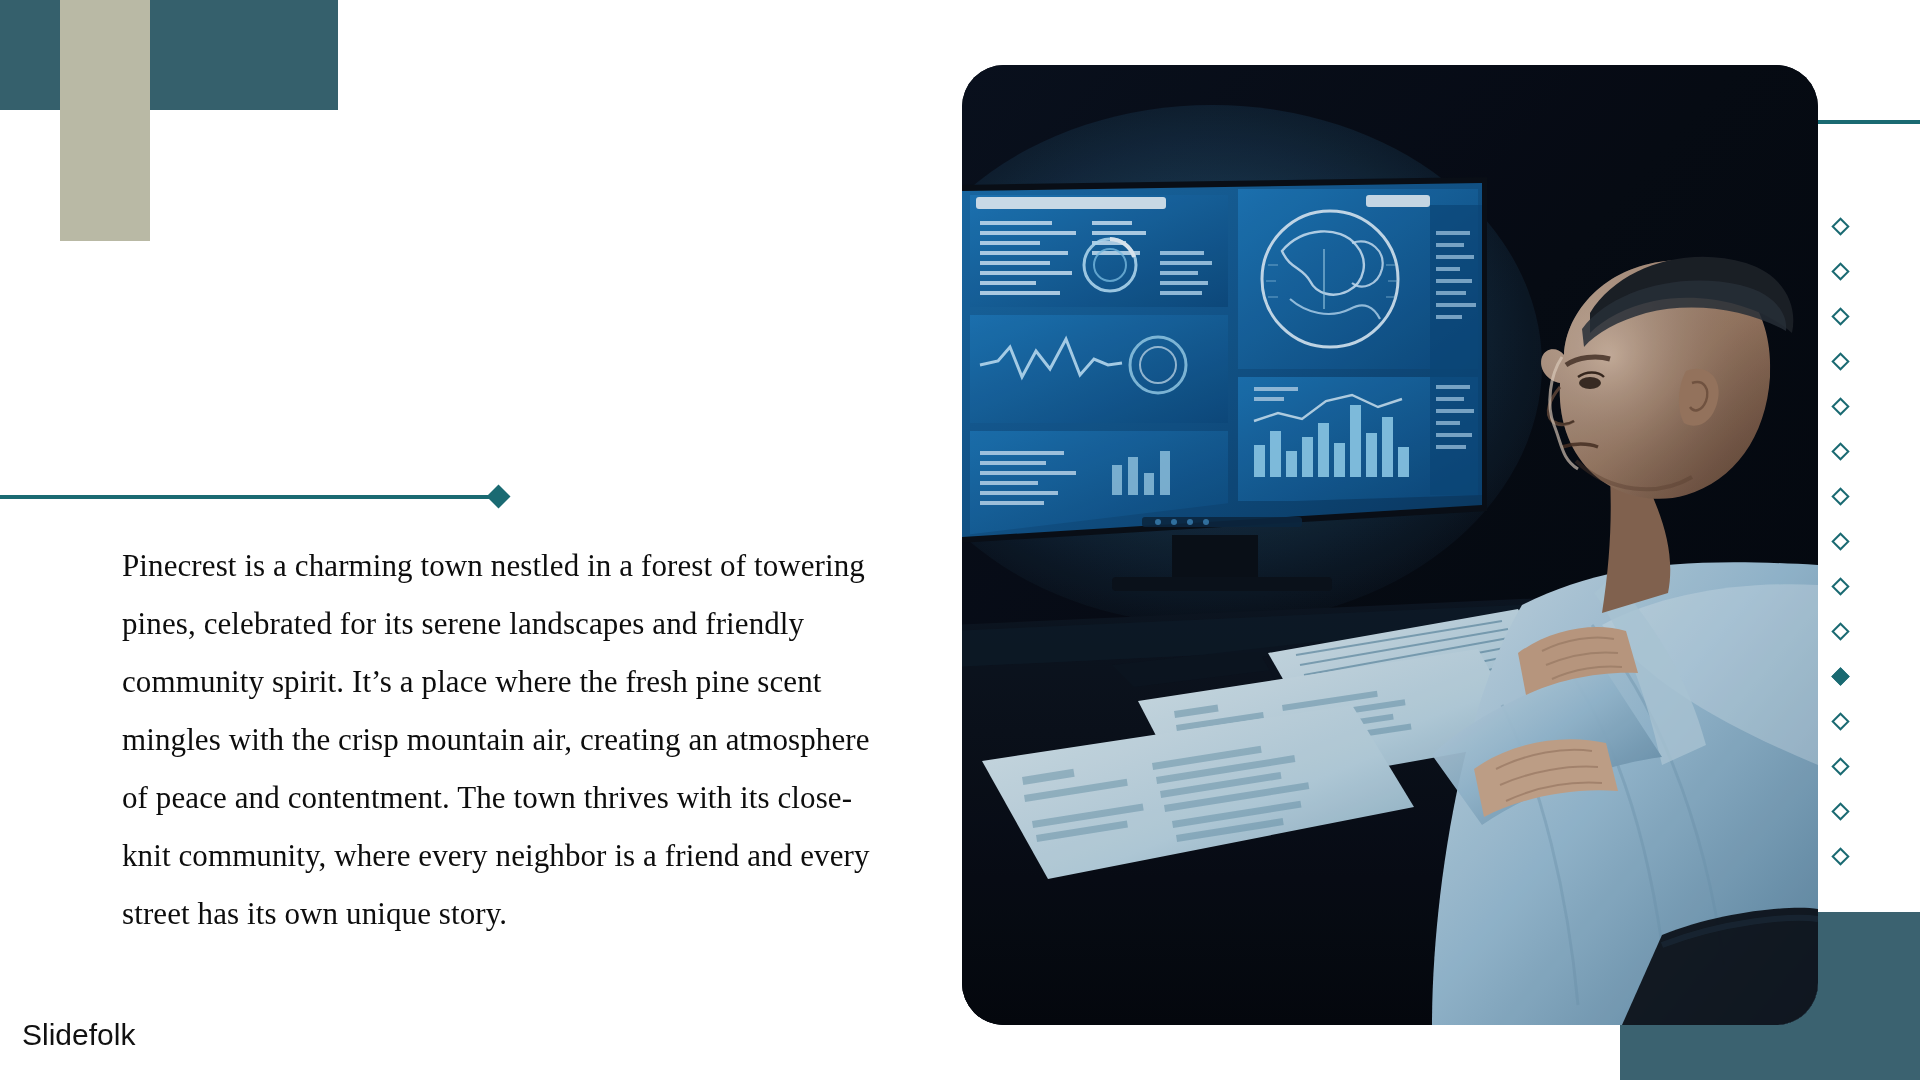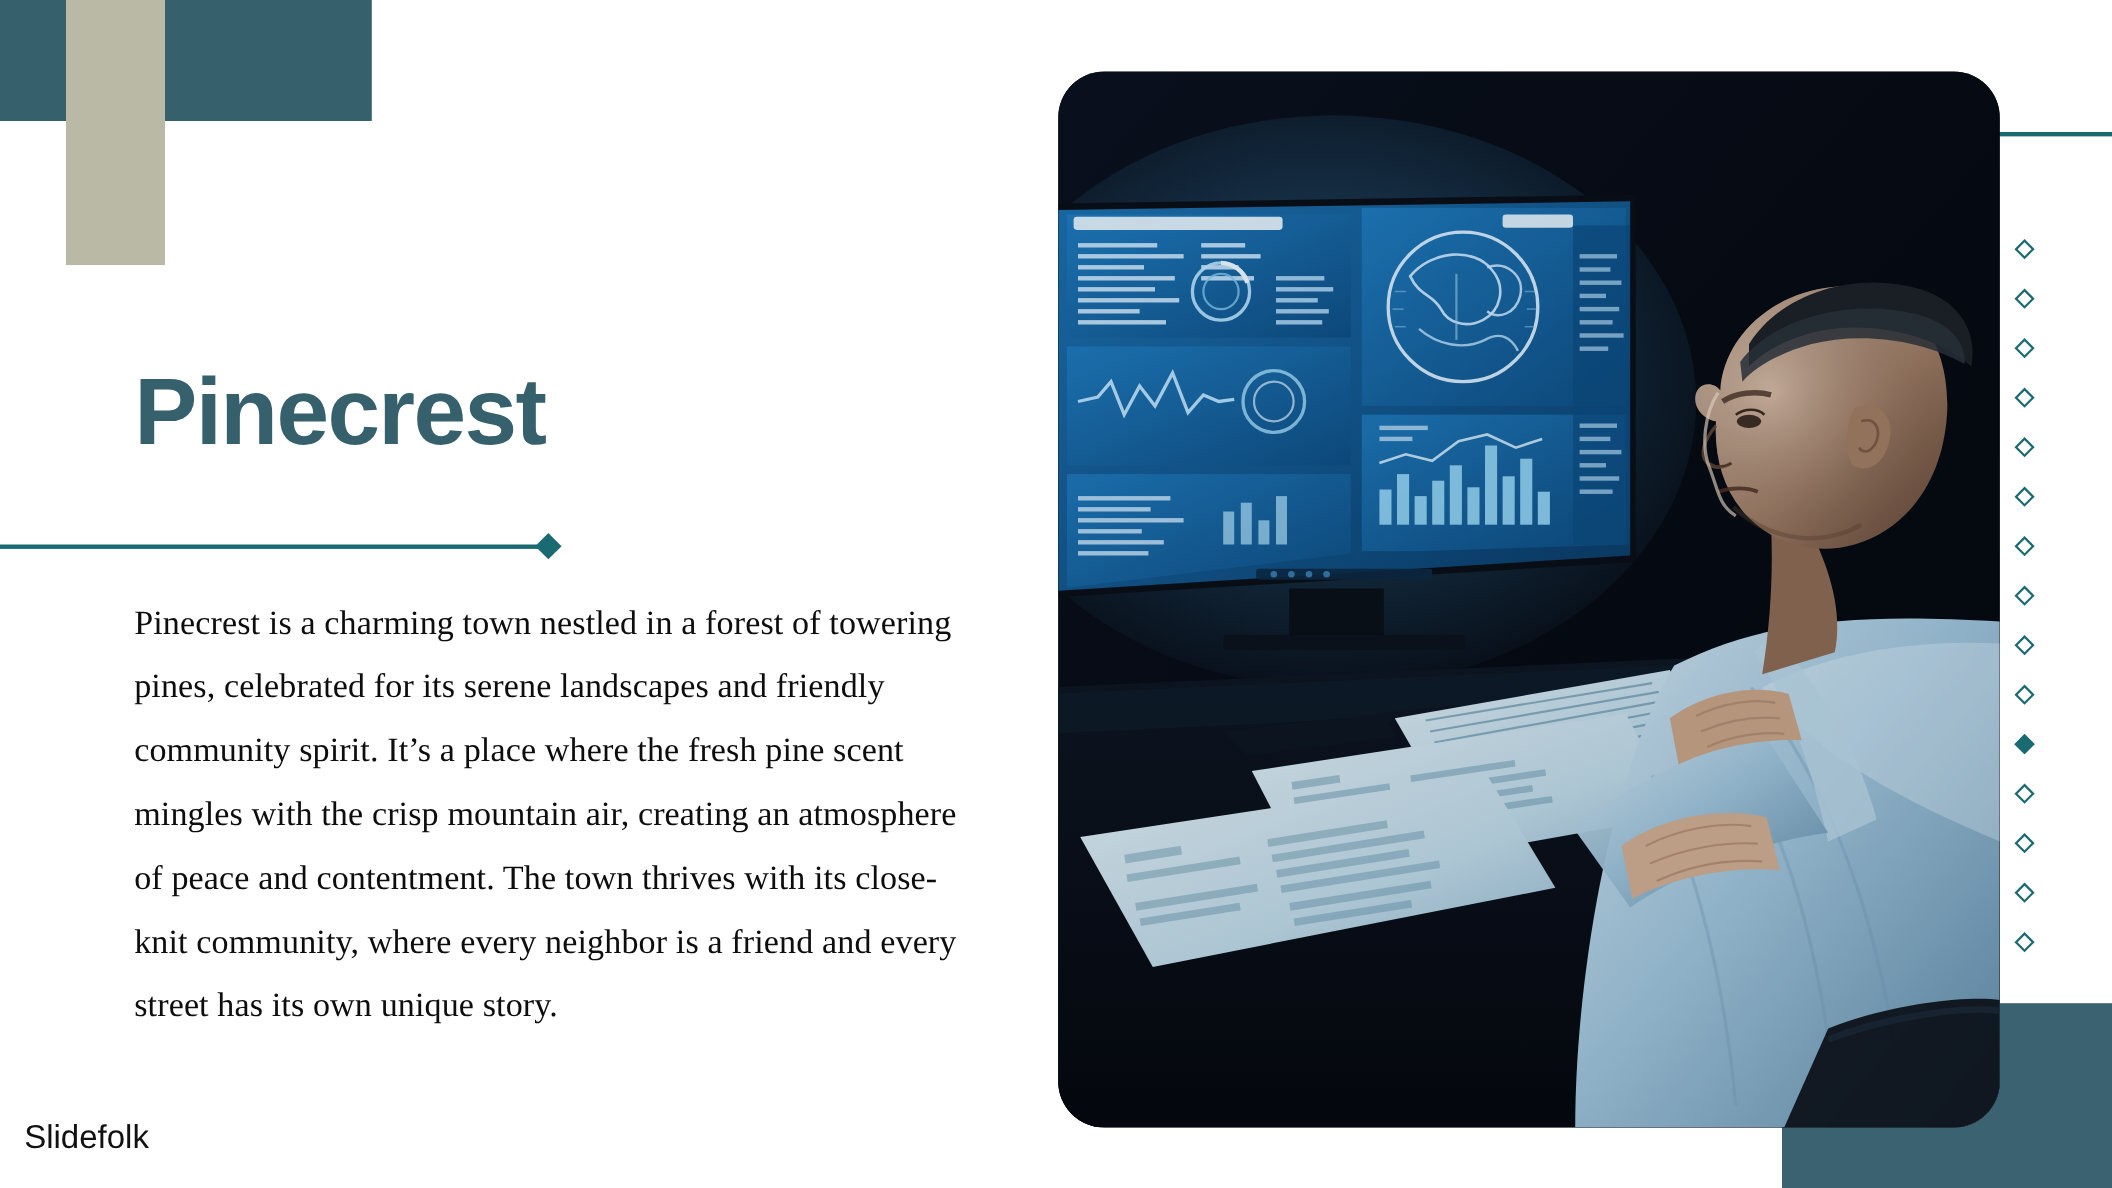--- a/index.html
+++ b/index.html
@@ -187,23 +187,20 @@
       <div class="rail-diamond"></div>
       <div class="rail-diamond"></div>
       <div class="rail-diamond"></div>
       <div class="rail-diamond filled"></div>
       <div class="rail-diamond"></div>
       <div class="rail-diamond"></div>
       <div class="rail-diamond"></div>
       <div class="rail-diamond"></div>
     </div>
 
-  <div class="content">
-    <h1 class="title">Pinecrest</h1>
-  </div>
 
   <div class="divider">
     <div class="divider-line"></div>
     <div class="divider-diamond"></div>
   </div>
 
   <p class="body-text">Pinecrest is a charming town nestled in a forest of towering pines, celebrated for its serene landscapes and friendly community spirit. It’s a place where the fresh pine scent mingles with the crisp mountain air, creating an atmosphere of peace and contentment. The town thrives with its close-knit community, where every neighbor is a friend and every street has its own unique story.</p>
 
   <div class="footer">Slidefolk</div>
 

